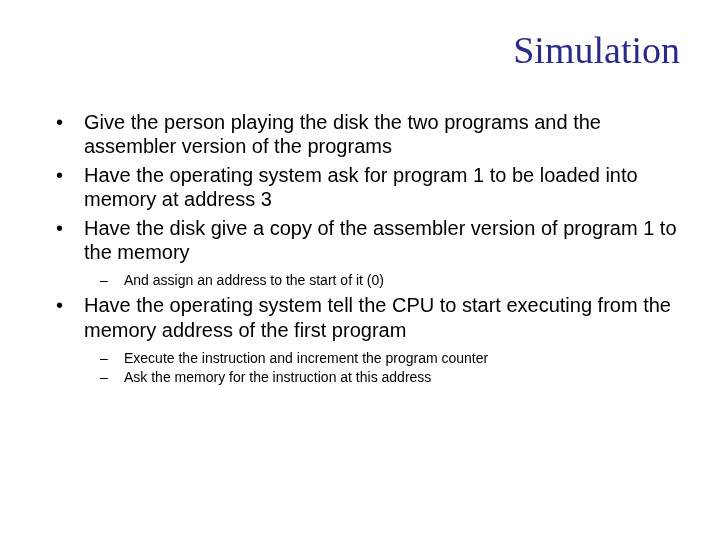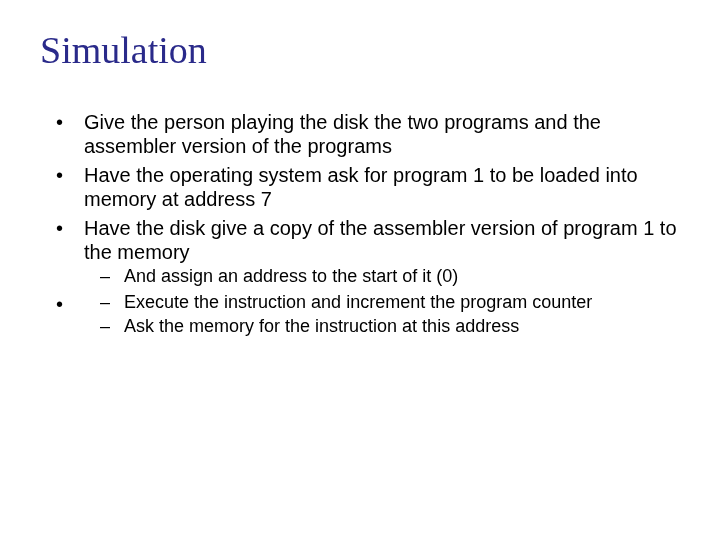--- a/index.html
+++ b/index.html
@@ -4,21 +4,21 @@
 <style>
   * { margin: 0; padding: 0; box-sizing: border-box; }
   html, body { width: 720px; height: 540px; }
   body {
     background: #ffffff;
     font-family: Arial, Helvetica, sans-serif;
     color: #000000;
     padding: 28px 40px 0 40px;
   }
   .title {
-    text-align: left;
+    text-align: right;
     font-size: 38px;
     font-weight: 400;
     color: #2a2a8a;
     margin-bottom: 38px;
     font-family: "Times New Roman", Times, serif;
   }
   ul.top {
     list-style: none;
     font-size: 20px;
     line-height: 1.22;
@@ -30,22 +30,22 @@
   }
   ul.top > li::before {
     content: "•";
     position: absolute;
     left: 16px;
     top: 0;
     font-size: 20px;
   }
   ul.sub {
     list-style: none;
-    font-size: 18px;
-    margin-top: 2px;
+    font-size: 14px;
+    margin-top: 8px;
     margin-bottom: 4px;
   }
   ul.sub > li {
     position: relative;
     padding-left: 40px;
     margin-bottom: 2px;
   }
   ul.sub > li::before {
     content: "–";
     position: absolute;
@@ -56,31 +56,32 @@
 </head>
 <body>
 
 <h1 class="title">Simulation</h1>
 
 <ul class="top">
   <li>
     <span>Give the person playing the disk the two programs and the assembler version of the programs</span>
   </li>
   <li>
-    <span>Have the operating system ask for program 1 to be loaded into memory at address 7</span>
+    <span>Have the operating system ask for program 1 to be loaded into memory at address 3</span>
   </li>
   <li>
     <span>Have the disk give a copy of the assembler version of program 1 to the memory</span>
     <ul class="sub">
       <li>
         <span>And assign an address to the start of it (0)</span>
       </li>
     </ul>
   </li>
   <li>
+    <span>Have the operating system tell the CPU to start executing from the memory address of the first program</span>
     <ul class="sub">
       <li>
         <span>Execute the instruction and increment the program counter</span>
       </li>
       <li>
         <span>Ask the memory for the instruction at this address</span>
       </li>
     </ul>
   </li>
 </ul>

